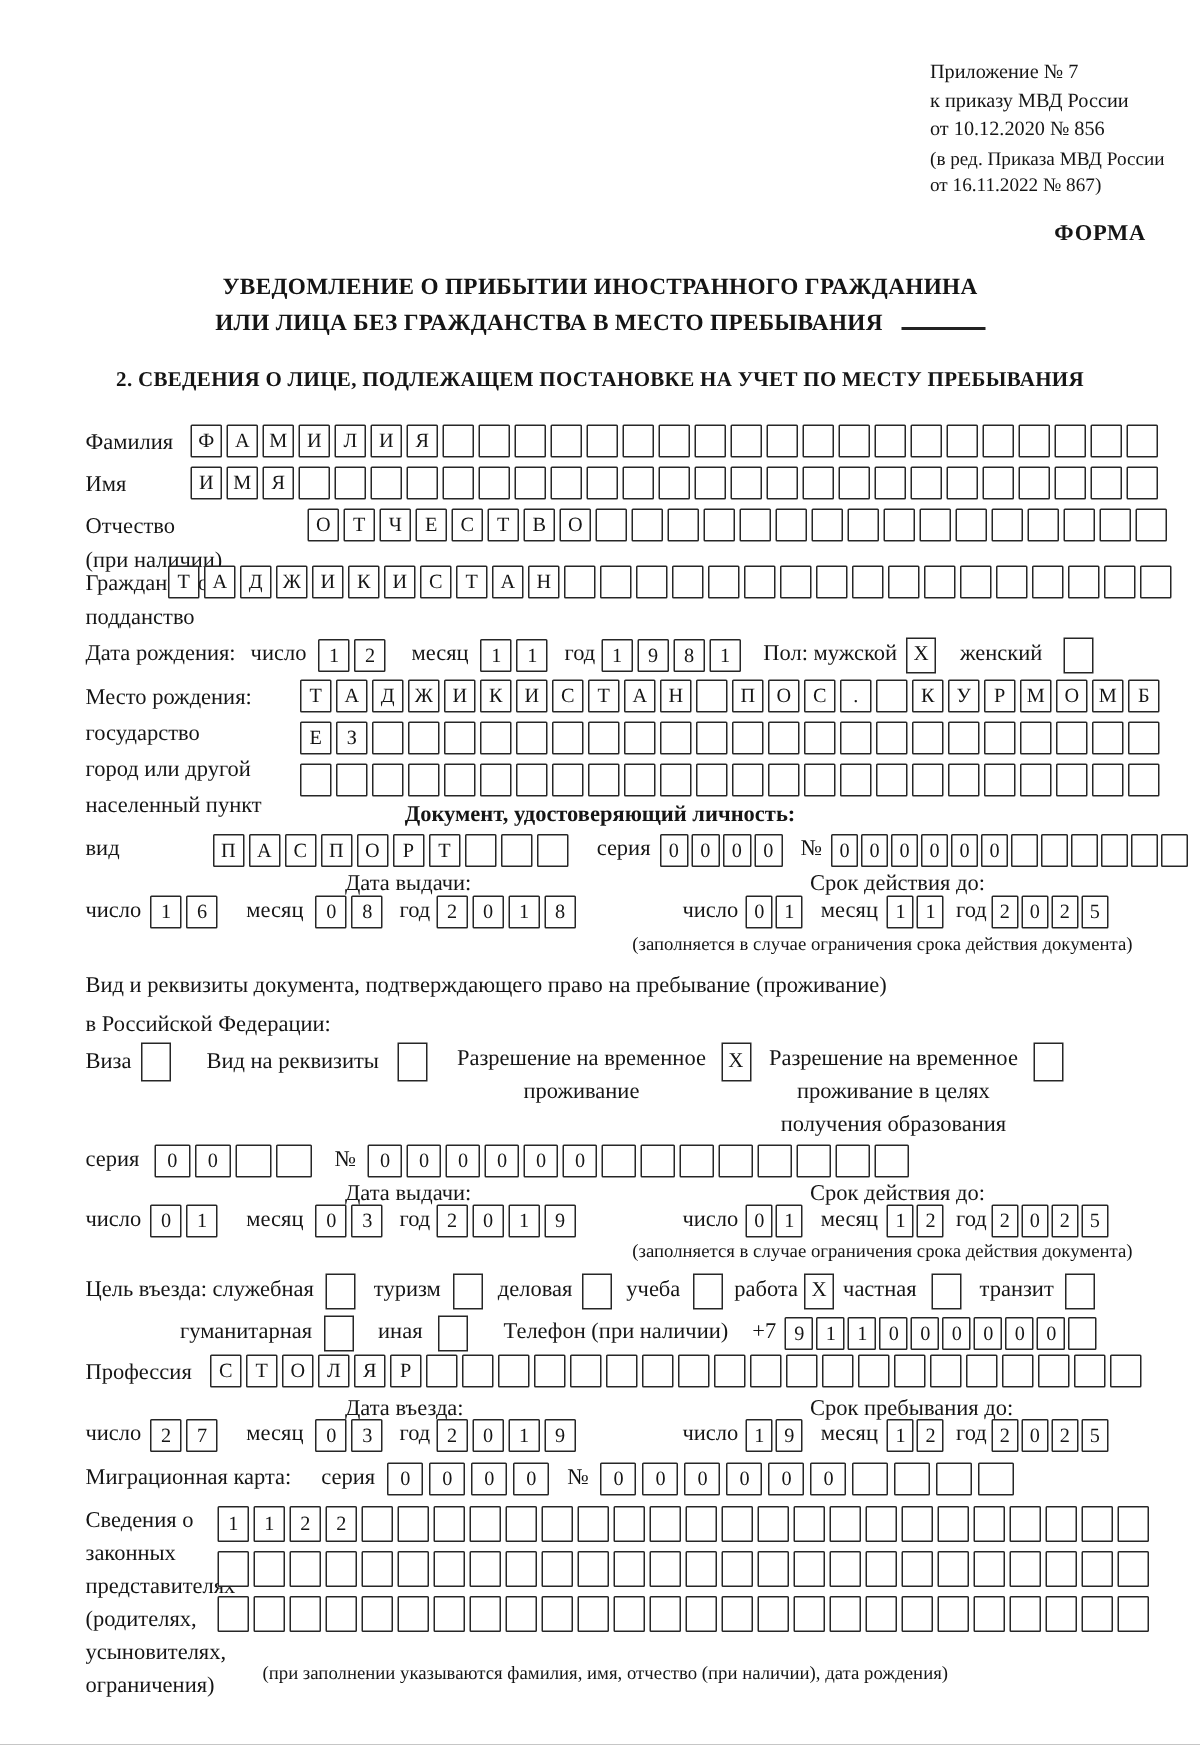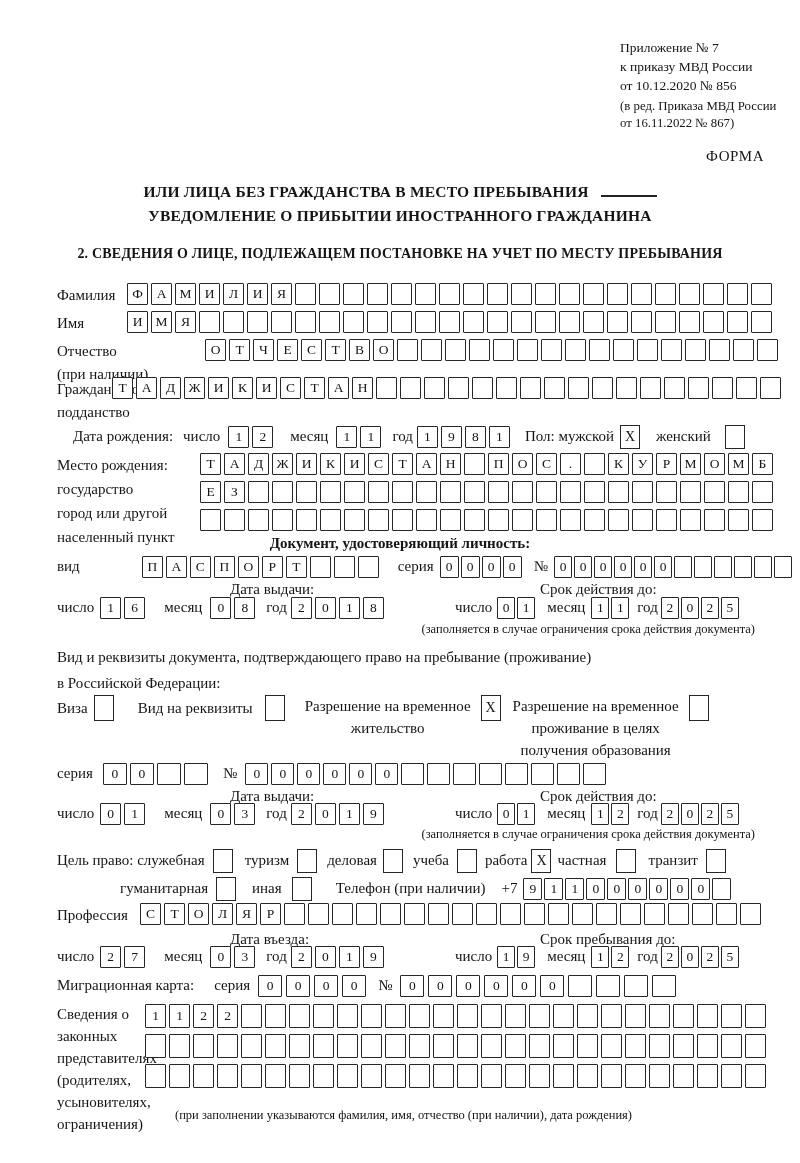--- a/index.html
+++ b/index.html
@@ -2,21 +2,21 @@
 <html><head>
 <meta charset="utf-8">
 <style>
   html,body{margin:0;padding:0;background:#9a9a9a;}
   .page{position:relative;width:800px;height:1163px;background:#ffffff;margin:0 auto;
         font-family:"Liberation Serif","DejaVu Serif",serif;color:#151515;overflow:hidden;}
   .hdr{position:absolute;left:620px;top:38px;}
   .hl{font-size:13.5px;line-height:19px;white-space:nowrap;}
   .hl.am{font-size:12.8px;line-height:17px;}
   .hl.am1{margin-top:3px;}
-  .forma{position:absolute;top:148px;right:36px;font-size:15px;font-weight:normal;letter-spacing:.5px;}
+  .forma{position:absolute;top:148px;right:36px;font-size:15px;font-weight:bold;letter-spacing:.5px;}
   .title{position:absolute;top:180px;left:0;width:800px;text-align:center;font-weight:bold;
          font-size:15.5px;line-height:24px;letter-spacing:.2px;}
   .blank{display:inline-block;width:56px;border-bottom:2px solid #222;height:13px;margin-left:12px;}
   .sec{position:absolute;top:246px;left:0;width:800px;text-align:center;font-weight:bold;
        font-size:14px;letter-spacing:.2px;}
   .line{position:absolute;display:flex;align-items:center;white-space:nowrap;}
   .txt{font-size:15px;line-height:1.15;}
   .txt.b{font-weight:bold;}
   .txt.sm{font-size:12.5px;}
   .run{display:flex;}
@@ -37,24 +37,24 @@
     <div class="hl">Приложение № 7</div>
     <div class="hl">к приказу МВД России</div>
     <div class="hl">от 10.12.2020 № 856</div>
     <div class="hl am am1">(в ред. Приказа МВД России</div>
     <div class="hl am">от 16.11.2022 № 867)</div>
   </div>
 
   <div class="forma">ФОРМА</div>
 
   <div class="title">
+    <div>УВЕДОМЛЕНИЕ О ПРИБЫТИИ ИНОСТРАННОГО ГРАЖДАНИНА</div>
     <div>
       <span>ИЛИ ЛИЦА БЕЗ ГРАЖДАНСТВА В МЕСТО ПРЕБЫВАНИЯ</span><span class="blank"></span>
     </div>
-    <div>УВЕДОМЛЕНИЕ О ПРИБЫТИИ ИНОСТРАННОГО ГРАЖДАНИНА</div>
   </div>
 
   <div class="sec">2. СВЕДЕНИЯ О ЛИЦЕ, ПОДЛЕЖАЩЕМ ПОСТАНОВКЕ НА УЧЕТ ПО МЕСТУ ПРЕБЫВАНИЯ</div>
 
   <div id="form-body">
       <div class="line" style="top: 287px; left: 57px;">
         <span class="txt">Фамилия</span>
       </div>
       <div class="line" style="top: 283px; left: 127px;">
         <span class="run">
@@ -186,21 +186,21 @@
           <div class="bx"></div>
           <div class="bx"></div>
           <div class="bx"></div>
           <div class="bx"></div>
           <div class="bx"></div>
           <div class="bx"></div>
           <div class="bx"></div>
           <div class="bx"></div>
         </span>
       </div>
-      <div class="line" style="top: 425px; left: 57px; margin-left: 16px;">
+      <div class="line" style="top: 425px; left: 57px;">
         <span class="txt">Дата рождения:</span>
         <span class="txt" style="margin-left: 10px;">число</span>
         <span class="run" style="margin-left: 8px;">
           <div class="bx">1</div>
           <div class="bx">2</div>
         </span>
         <span class="txt" style="margin-left: 14px;">месяц</span>
         <span class="run" style="margin-left: 8px;">
           <div class="bx">1</div>
           <div class="bx">1</div>
@@ -406,21 +406,21 @@
       <div class="line" style="top: 675px; left: 57px;">
         <span class="txt">в Российской Федерации:</span>
       </div>
       <div class="line" style="top: 695px; left: 57px; align-items: flex-start;">
         <span class="txt" style="line-height: 26px;">Виза</span>
         <div class="ck" style="height: 26px; margin-left: 6px;"></div>
         <span class="txt" style="line-height: 26px; margin-left: 24px;">Вид на реквизиты</span>
         <div class="ck" style="height: 26px; margin-left: 12px;"></div>
         <div class="stack" style="margin-left: 20px;">
           <div>Разрешение на временное</div>
-          <div>жительство</div>
+          <div>проживание</div>
         </div>
         <div class="ck" style="height: 26px; margin-left: 10px;">X</div>
         <div class="stack" style="margin-left: 12px;">
           <div>Разрешение на временное</div>
           <div>проживание в целях</div>
           <div>получения образования</div>
         </div>
         <div class="ck" style="height: 26px; margin-left: 10px;"></div>
       </div>
       <div class="line" style="top: 763px; left: 57px;">
@@ -490,21 +490,21 @@
           <div class="bx" style="width: 18px; margin-right: 2px;">2</div>
           <div class="bx" style="width: 18px; margin-right: 2px;">0</div>
           <div class="bx" style="width: 18px; margin-right: 2px;">2</div>
           <div class="bx" style="width: 18px; margin-right: 2px;">5</div>
         </span>
       </div>
       <div class="line" style="top: 827px; right: 45px;">
         <span class="txt sm">(заполняется в случае ограничения срока действия документа)</span>
       </div>
       <div class="line" style="top: 849px; left: 57px;">
-        <span class="txt">Цель право: служебная</span>
+        <span class="txt">Цель въезда: служебная</span>
         <div class="ck" style="margin-left: 8px;"></div>
         <span class="txt" style="margin-left: 12px;">туризм</span>
         <div class="ck" style="margin-left: 8px;"></div>
         <span class="txt" style="margin-left: 10px;">деловая</span>
         <div class="ck" style="margin-left: 6px;"></div>
         <span class="txt" style="margin-left: 10px;">учеба</span>
         <div class="ck" style="margin-left: 8px;"></div>
         <span class="txt" style="margin-left: 8px;">работа</span>
         <div class="ck" style="margin-left: 4px;">X</div>
         <span class="txt" style="margin-left: 6px;">частная</span>

